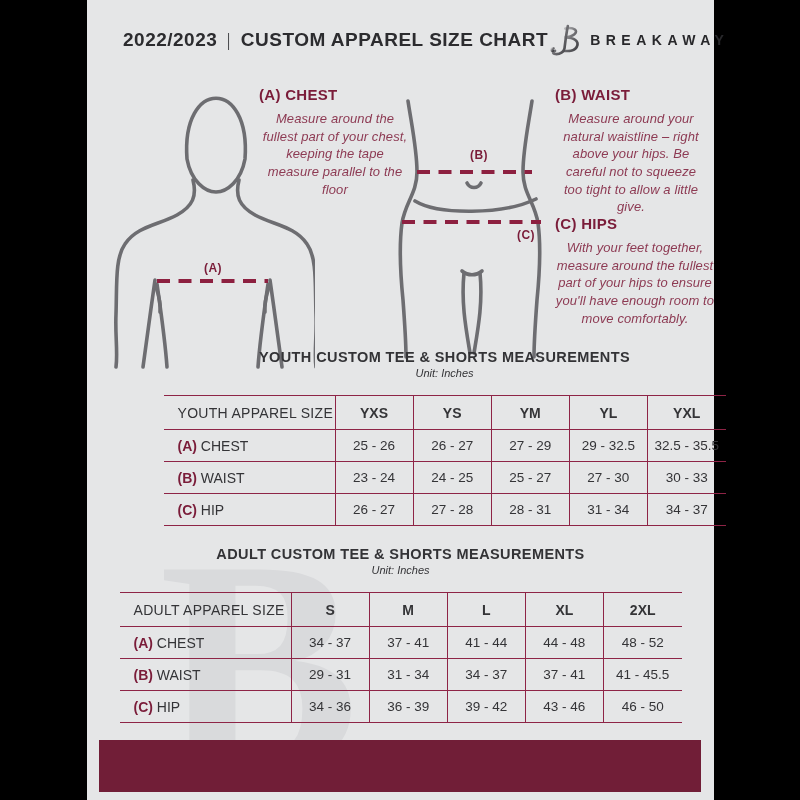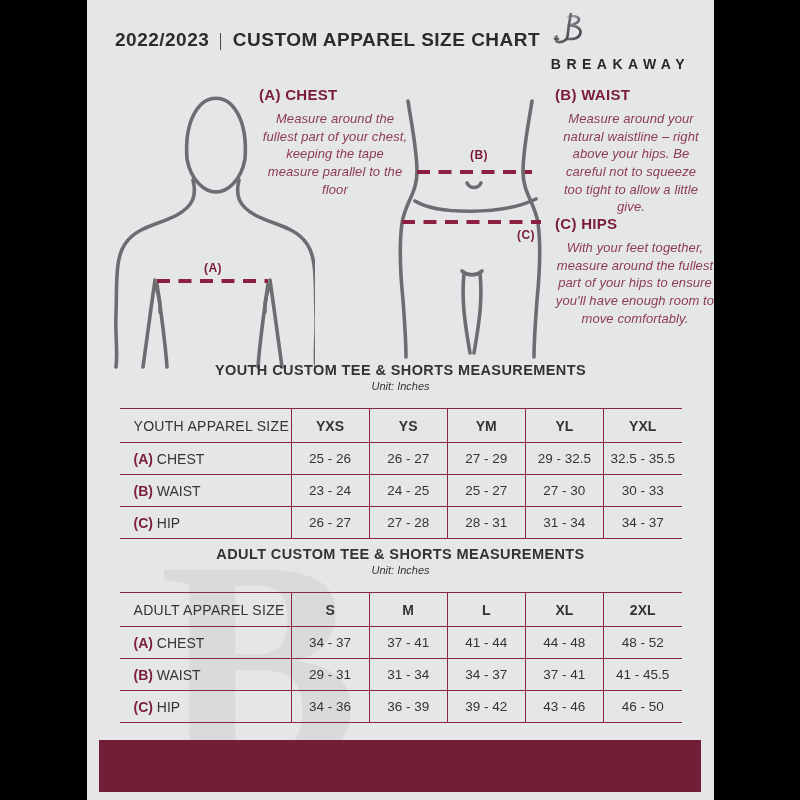--- a/index.html
+++ b/index.html
@@ -4,43 +4,43 @@
 <style>
   html,body{margin:0;padding:0;}
   .stage{position:relative;width:800px;height:800px;background:#000;overflow:hidden;
          font-family:"Liberation Sans",sans-serif;}
   .page{position:absolute;left:87px;top:0;width:627px;height:800px;background:#e5e6e7;}
 
   
   .header{position:absolute;top:18px;left:0;width:100%;height:44px;display:flex;
           align-items:center;justify-content:space-between;box-sizing:border-box;
           padding:0 24px 0 28px;z-index:1;}
-  .header-title{font-size:19px;font-weight:bold;color:#2c2c2f;letter-spacing:.5px;white-space:nowrap;}
+  .header-title{font-size:19px;font-weight:bold;color:#2c2c2f;letter-spacing:.5px;white-space:nowrap;margin-left:8px;}
   .header-title .divider{font-weight:normal;display:inline-block;padding:0 9px;transform:scaleX(.55);color:#2c2c2f;}
-  .brand{display:flex;gap:9px;flex-direction:column;}
+  .brand{display:flex;align-items:center;gap:9px;}
   .brand-name{font-size:14px;font-weight:bold;letter-spacing:5.5px;color:#28282b;}
   .logo{width:33px;height:38px;}
 
   
   .guide-text h3{margin:0 0 7px;font-size:15px;font-weight:bold;color:#7a1c39;letter-spacing:.3px;}
   .guide-text p{margin:0;font-size:13px;font-style:italic;color:#8d3a53;line-height:1.36;letter-spacing:.1px;text-align:center;}
   .guide-a{position:absolute;left:172px;top:86px;width:152px;z-index:1;}
   .guide-b{position:absolute;left:468px;top:86px;width:152px;z-index:1;}
   .guide-c{position:absolute;left:468px;top:215px;width:160px;z-index:1;}
   .fig{position:absolute;z-index:1;}
   .fig-upper{left:16px;top:84px;width:212px;height:286px;}
   .fig-lower{left:301px;top:95px;width:160px;height:265px;}
   .fig path{fill:none;stroke:#6d6d71;stroke-width:3.6;stroke-linecap:round;}
   .fig path.dash{stroke:#8d2040;stroke-width:4;stroke-dasharray:13 8.5;stroke-linecap:butt;}
   .fig text{font-family:"Liberation Sans",sans-serif;font-size:12px;font-weight:bold;
             fill:#7a1c39;letter-spacing:.5px;text-anchor:middle;}
 
   
   .table-block{position:absolute;left:0;width:100%;text-align:center;z-index:1;}
-  .tb-youth{top:362px;}
+  .tb-youth{top:349px;padding-left:44px;}
   .tb-adult{top:546px;}
   .table-block h2{margin:0;font-size:14.5px;font-weight:bold;color:#333336;letter-spacing:.4px;}
   .unit{font-size:11px;font-style:italic;color:#333336;margin-top:2px;}
   table{border-collapse:collapse;margin:16px auto 0;width:562px;table-layout:fixed;
         border-bottom:1.5px solid #8e2446;}
   th,td{border-top:1.5px solid #8e2446;height:31px;font-size:13.5px;color:#343437;
         padding:0;vertical-align:middle;text-align:center;}
   thead th{height:33px;font-size:14px;font-weight:bold;}
   th + th, td + td{border-left:1.5px solid #8e2446;}
   thead th:first-child{width:157px;text-align:left;padding-left:14px;font-weight:normal;

